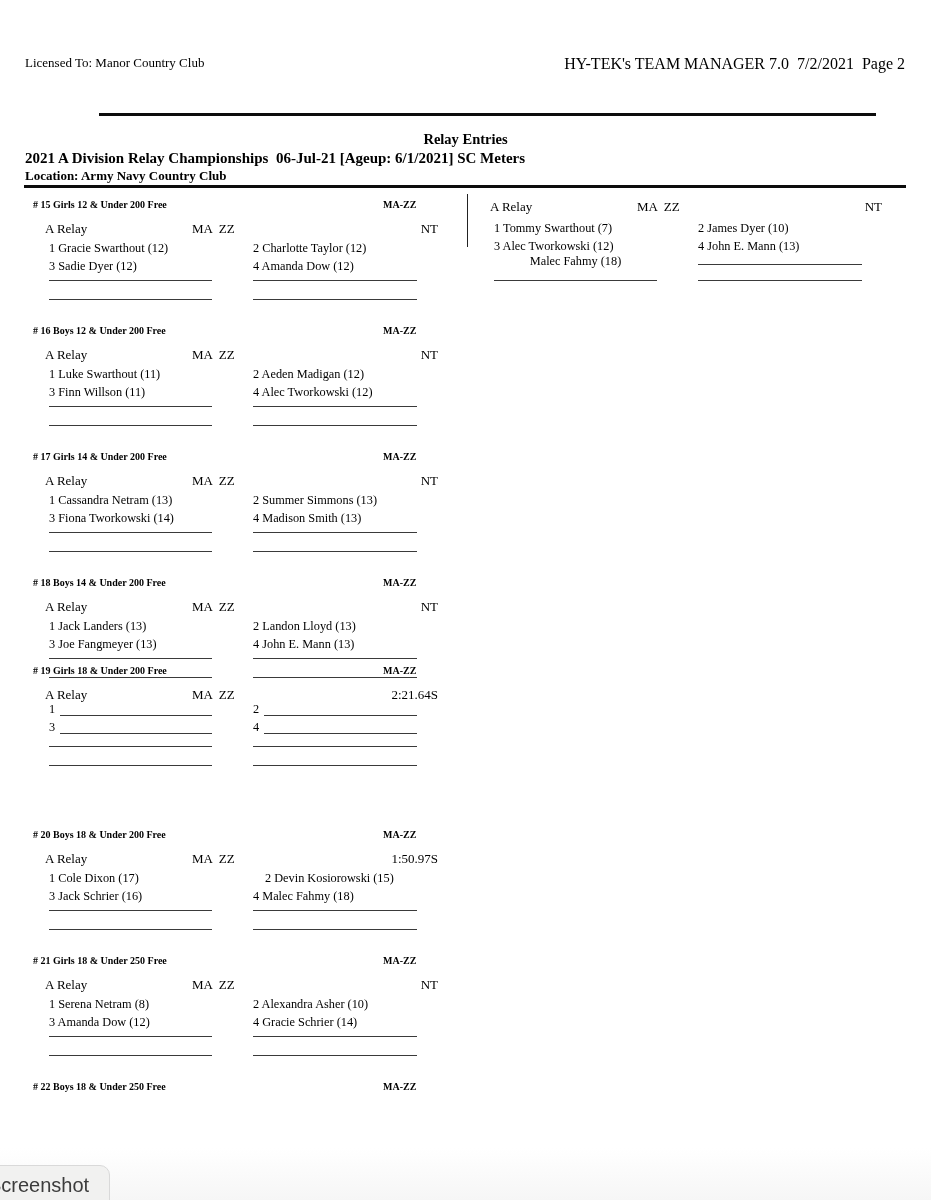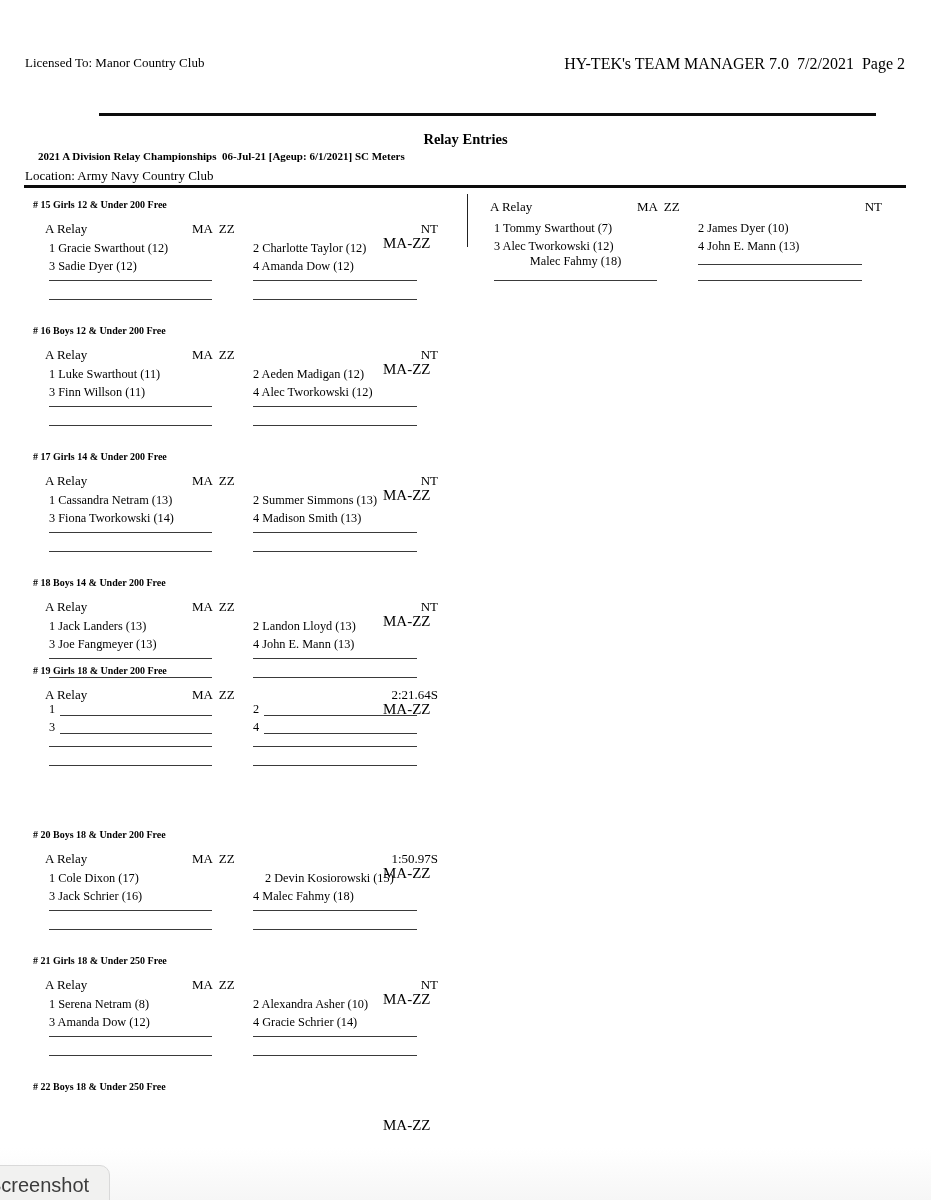--- a/index.html
+++ b/index.html
@@ -11,31 +11,31 @@
     position: relative;
     overflow: hidden;
   }
   .abs { position: absolute; }
 
   
   #license { left: 25px; top: 55px; font-size: 13px; white-space: pre; }
   #app-header { right: 26px; top: 55px; font-size: 16px; white-space: pre; }
   #bar1 { left: 99px; top: 113px; width: 777px; height: 3px; background: #0c0c0c; }
   #report-title { left: 0; top: 131px; width: 931px; text-align: center; font-weight: bold; font-size: 14.5px; }
-  #meet-line { left: 25px; top: 150px; font-weight: bold; font-size: 11px; white-space: pre; margin-left: 13px; }
-  #location-line { left: 25px; top: 168px; font-weight: normal; font-size: 13px; white-space: pre; }
+  #meet-line { left: 25px; top: 150px; font-weight: bold; font-size: 15px; white-space: pre; }
+  #location-line { left: 25px; top: 168px; font-weight: bold; font-size: 13px; white-space: pre; }
   #bar2 { left: 24px; top: 185px; width: 882px; height: 3px; background: #0c0c0c; }
   #col-divider { left: 467px; top: 194px; width: 1px; height: 53px; background: #222; }
 
   
   .event-block { position: absolute; left: 33px; width: 405px; height: 126px; }
   #col2-relay { position: absolute; left: 478px; top: 199px; width: 404px; height: 100px; }
 
   .ev-title { position: absolute; left: 0; top: 0; font-weight: bold; font-size: 10px; white-space: pre; }
-  .ev-team  { position: absolute; left: 350px; top: 0; font-weight: normal; font-size: 15px; margin-top: 36px; }
+  .ev-team  { position: absolute; left: 350px; top: 0; font-weight: bold; font-size: 10px; }
 
   .relay-name { position: absolute; left: 12px; font-size: 13px; white-space: pre; }
   .relay-team { position: absolute; left: 159px; font-size: 13px; white-space: pre; }
   .relay-seed { position: absolute; right: 0; font-size: 13px; text-align: right; white-space: pre; }
 
   .cell { position: absolute; height: 14px; }
   .cell-a { left: 16px; width: 163px; }
   .cell-b { left: 220px; width: 164px; }
   .swimmer { font-size: 12.3px; line-height: 14px; white-space: pre; }
   .flexcell { display: flex; align-items: flex-end; height: 12px; }

